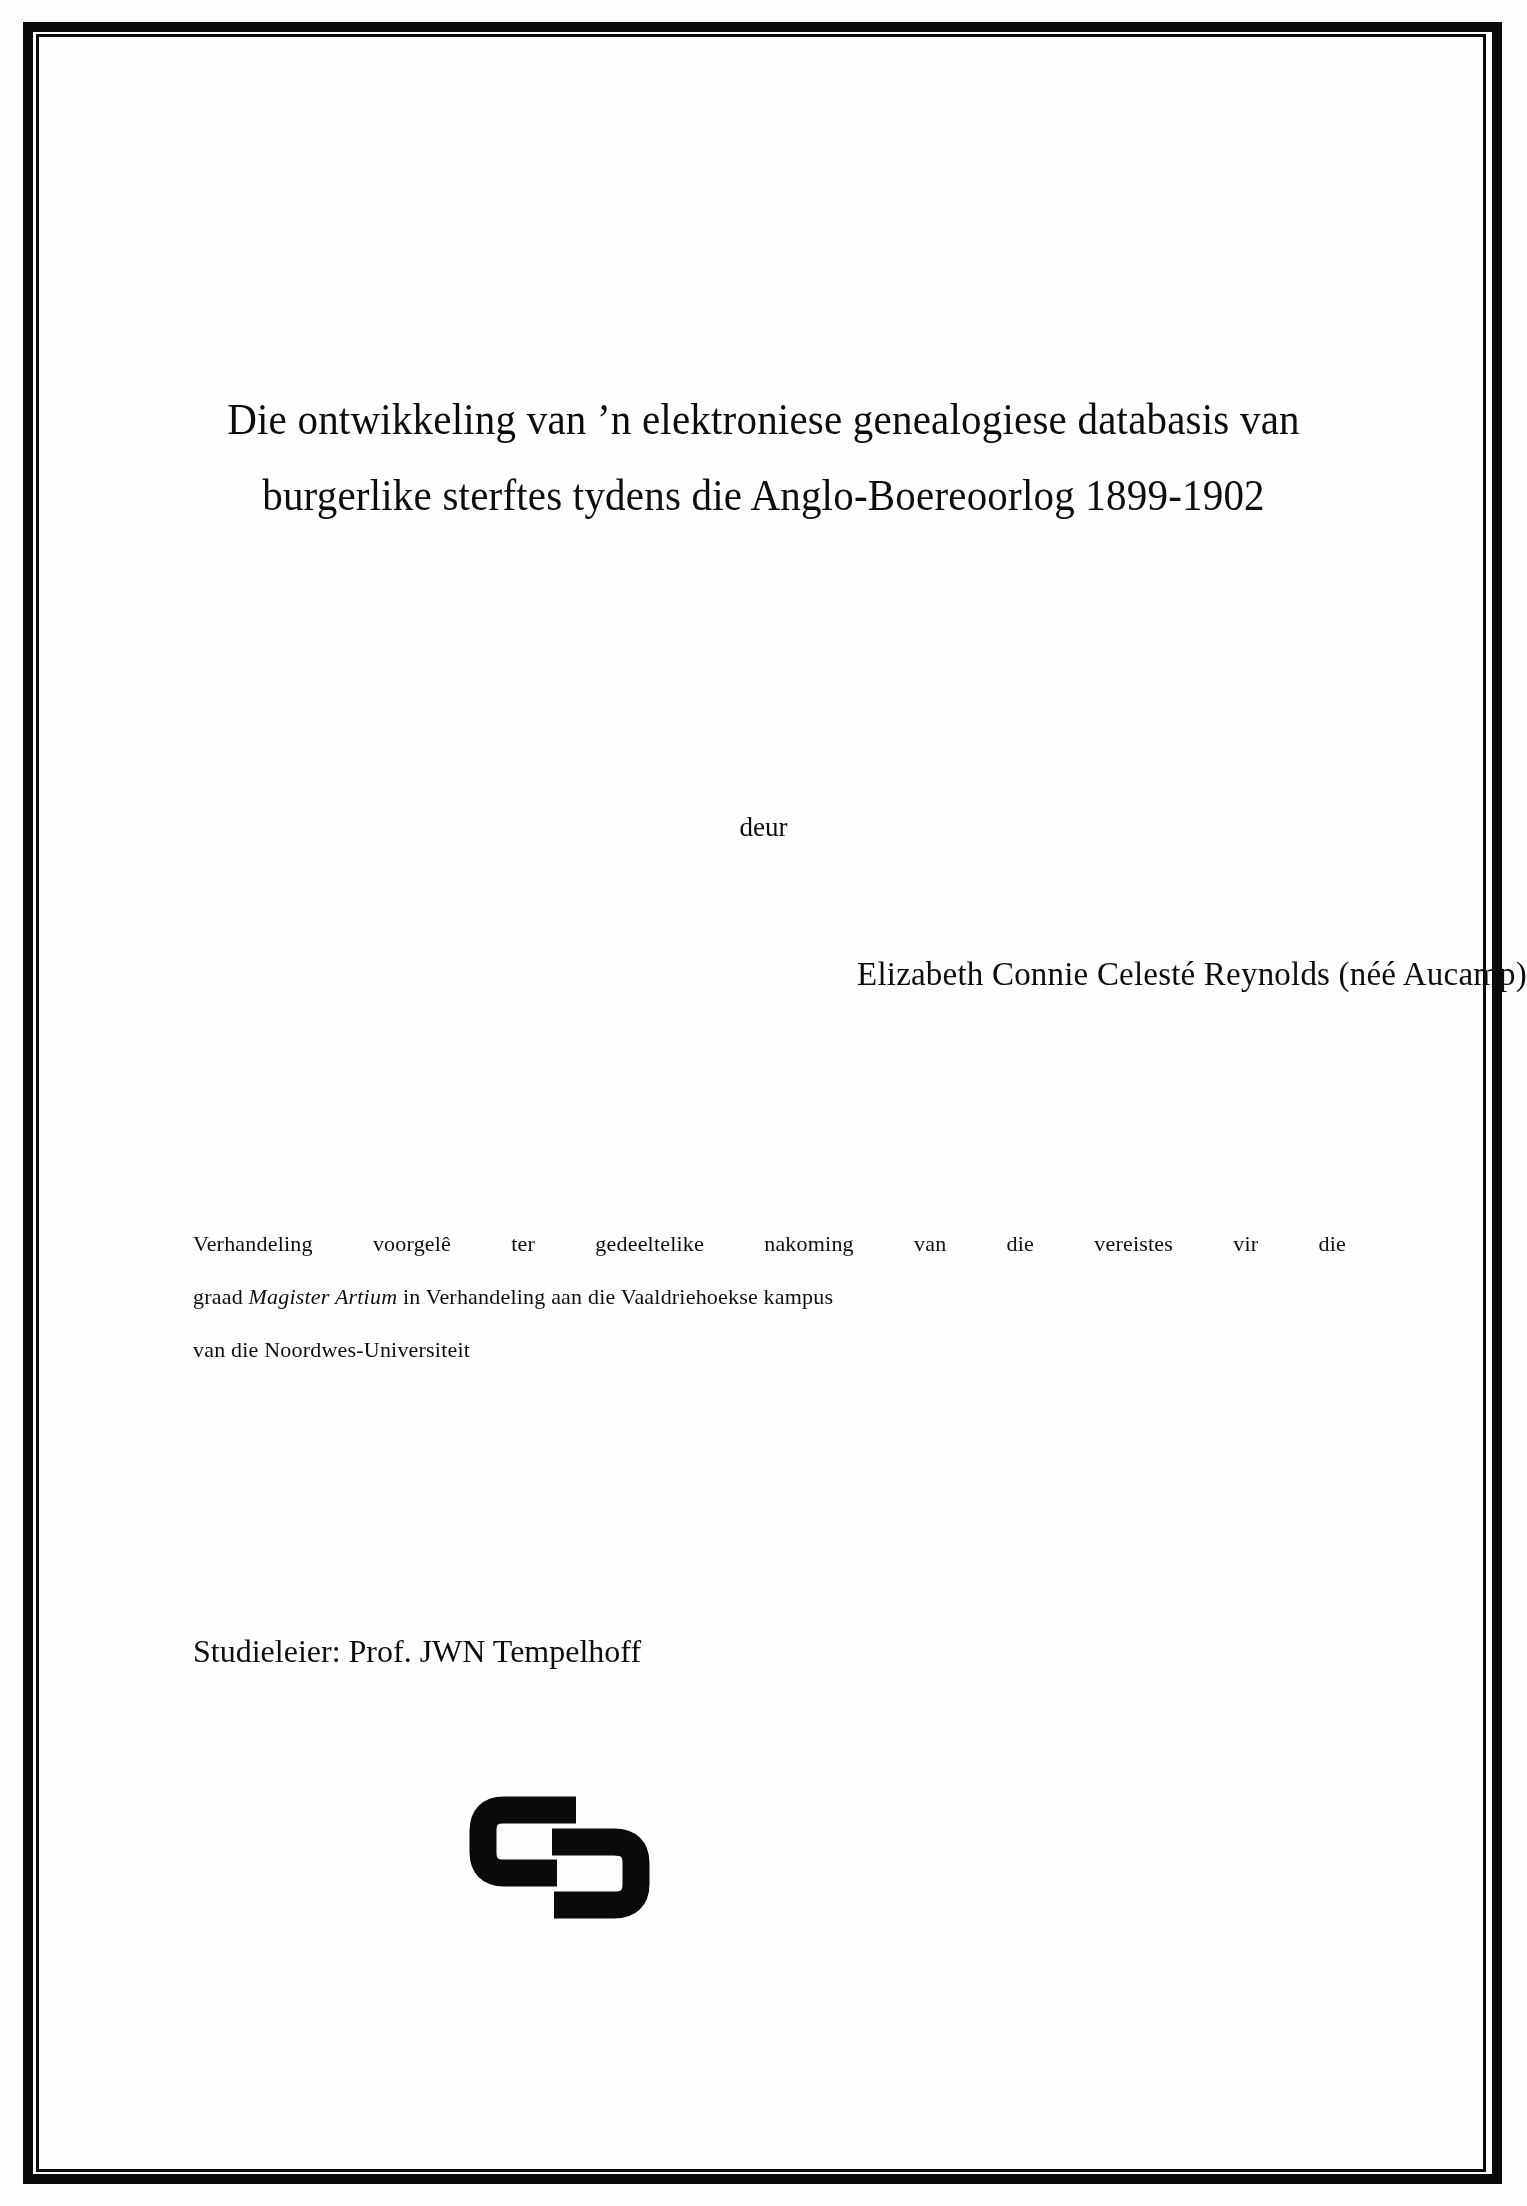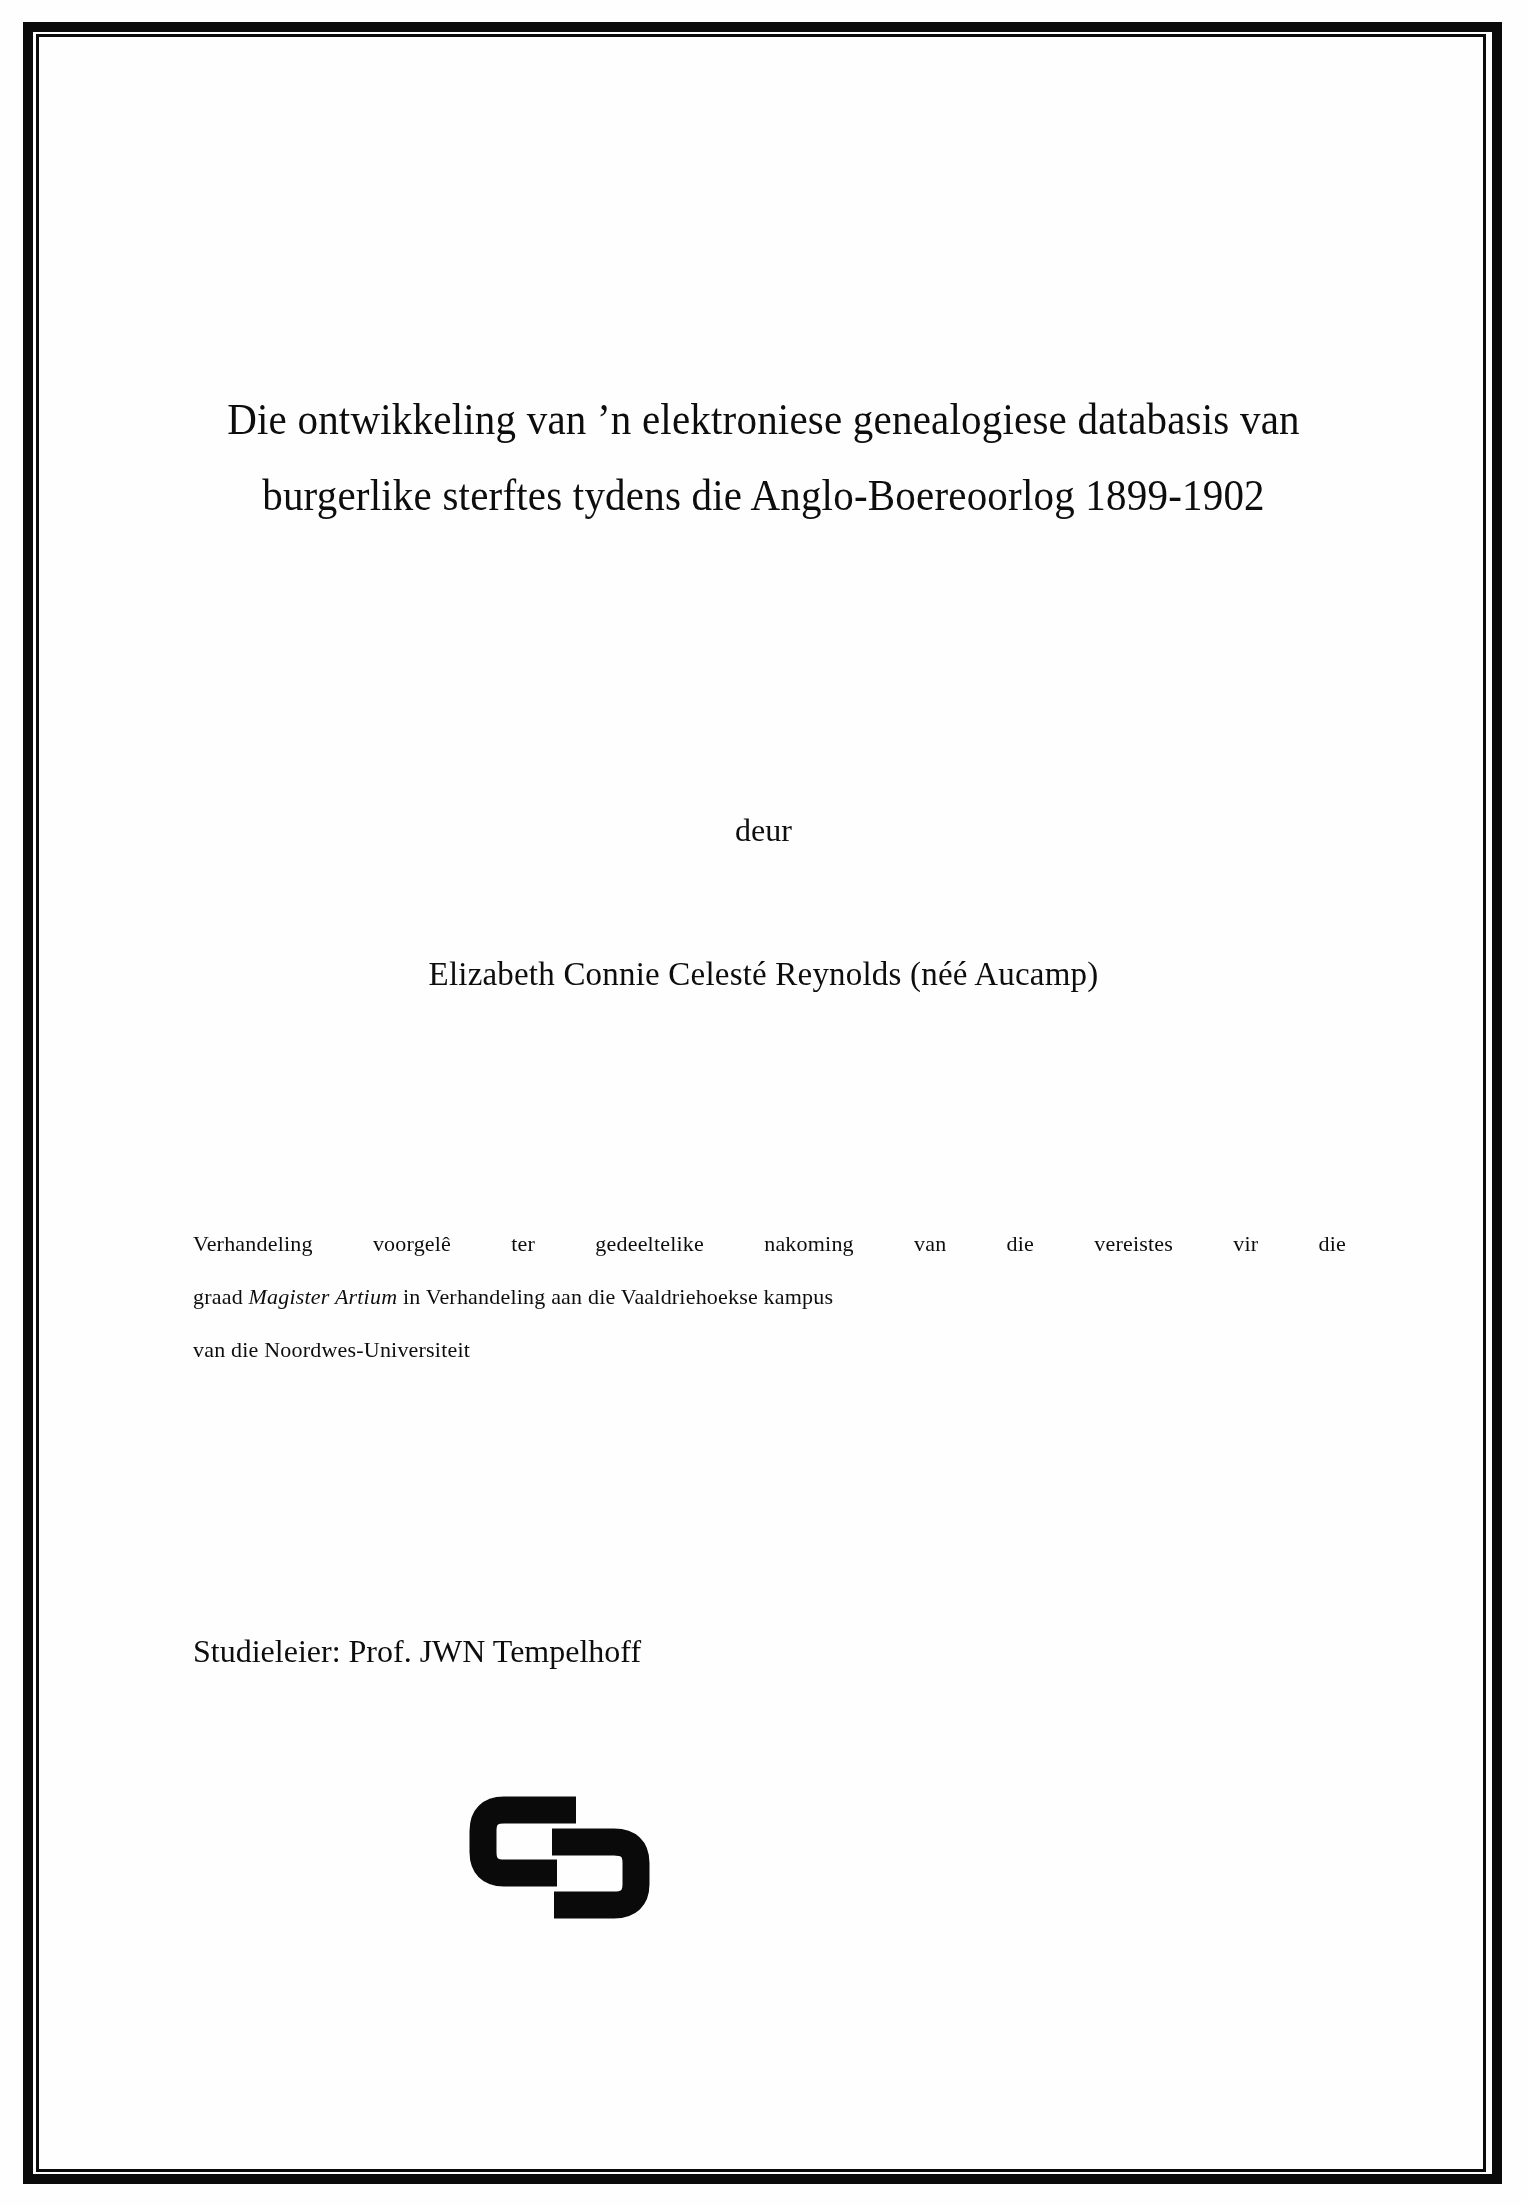--- a/index.html
+++ b/index.html
@@ -41,28 +41,28 @@
     transform-origin: top center;
   }
   .title-line.l1 { top: 394px; }
   .title-line.l2 { top: 470px; }
 
   .byline {
     position: absolute;
     left: 0; right: 0;
     top: 812px;
     text-align: center;
-    font-size: 32px;
+    font-size: 27px;
   }
 
   .author {
     position: absolute;
     left: 0; right: 0;
     top: 956px;
-    text-align: center;
+    text-align: right;
     font-size: 33px;
     letter-spacing: 0.2px;
     font-family: Liberation Serif, serif;
   }
 
   .statement {
     position: absolute;
     left: 193px;
     top: 1217px;
     width: 1153px;

